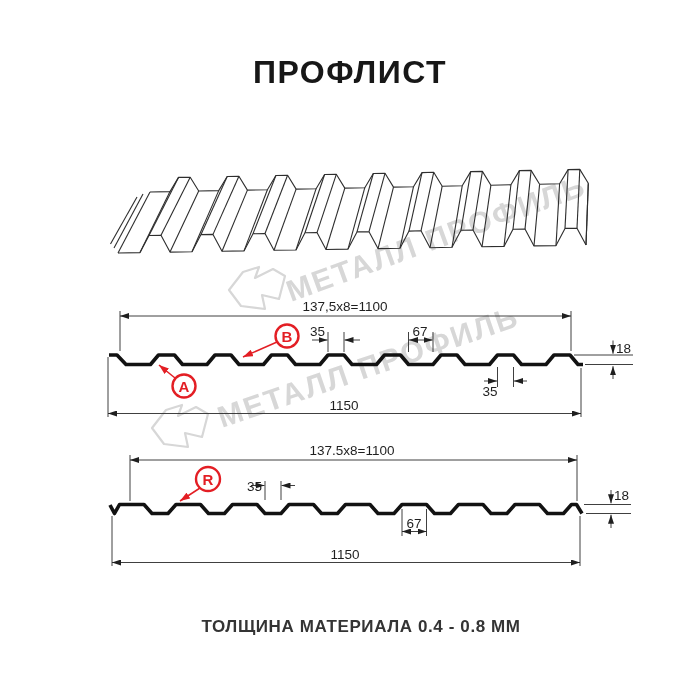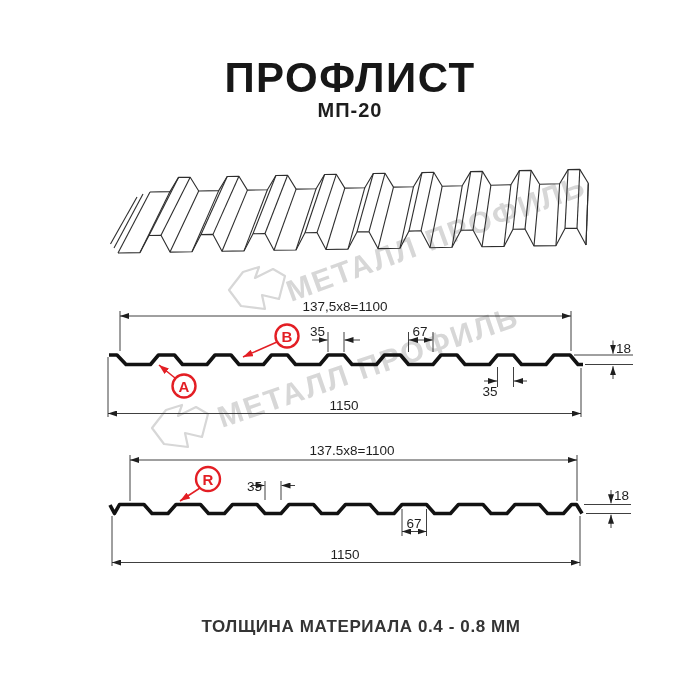--- a/index.html
+++ b/index.html
@@ -1,20 +1,20 @@
 <!DOCTYPE html>
 <html style="--red: #e31e24; --wm: #d7d7d7;"><head>
 <meta charset="utf-8">
 <style>
   :root{ --red:#e31e24; --wm:#d7d7d7; --line:#1f1f1f; }
   html,body{margin:0;padding:0;background:#fff;}
   .page{position:relative;width:700px;height:700px;background:#fff;overflow:hidden;
         font-family:"Liberation Sans",sans-serif;}
   .title{position:absolute;top:54px;left:0;width:100%;text-align:center;
-         font-size:42px;font-weight:800;letter-spacing:1.5px;color:#171717;}
+         font-size:32px;font-weight:800;letter-spacing:1.5px;color:#171717;}
   .subtitle{position:absolute;top:99px;left:0;width:100%;text-align:center;
             font-size:20px;font-weight:700;letter-spacing:1px;color:#1d1d1d;}
   .footer{position:absolute;top:617px;left:0;width:100%;text-align:center;
           font-size:17px;font-weight:700;letter-spacing:.6px;color:#343434;margin-left:11px;}
   svg.stage{position:absolute;left:0;top:0;}
   .dim{font-size:13.5px;fill:var(--line);font-family:"Liberation Sans",sans-serif;}
   .red-letter{font-size:15px;font-weight:700;fill:var(--red);text-anchor:middle;
               font-family:"Liberation Sans",sans-serif;}
   .rc{fill:none;stroke:var(--red);stroke-width:2.4;}
   .leader{stroke:var(--red);stroke-width:1.5;fill:none;}
@@ -24,21 +24,20 @@
   .thin{stroke:#2a2a2a;stroke-width:.9;fill:none;}
   .prof{stroke:#121212;stroke-width:3.6;fill:none;stroke-linejoin:round;}
   .sheet{stroke:#2e2e2e;stroke-width:1.1;fill:none;stroke-linejoin:round;}
 </style>
 </head>
 <body>
 
 <div class="page">
 
   <div class="title">ПРОФЛИСТ</div>
-  <div class="subtitle">МП-20</div>
 
   <svg class="stage" width="700" height="700" viewBox="0 0 700 700">
 
     <defs>
       <marker id="arrB" viewBox="0 0 9 6" refX="9" refY="3" markerWidth="9" markerHeight="6" markerUnits="userSpaceOnUse" orient="auto-start-reverse">
         <path d="M0,0 L9,3 L0,6 Z" fill="#1f1f1f"></path>
       </marker>
       <marker id="arrR" viewBox="0 0 10 7" refX="10" refY="3.5" markerWidth="10" markerHeight="7" markerUnits="userSpaceOnUse" orient="auto-start-reverse">
         <path d="M0,0 L10,3.5 L0,7 Z" fill="#e31e24"></path>
       </marker>

